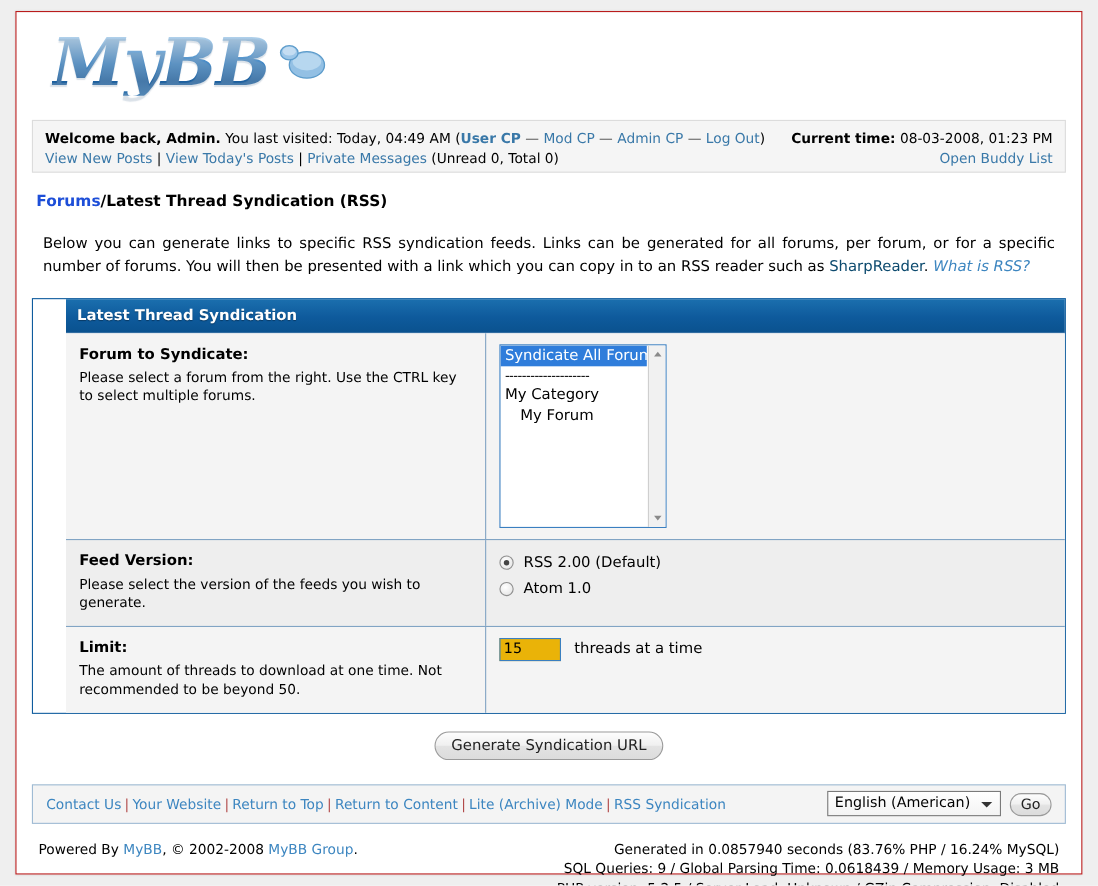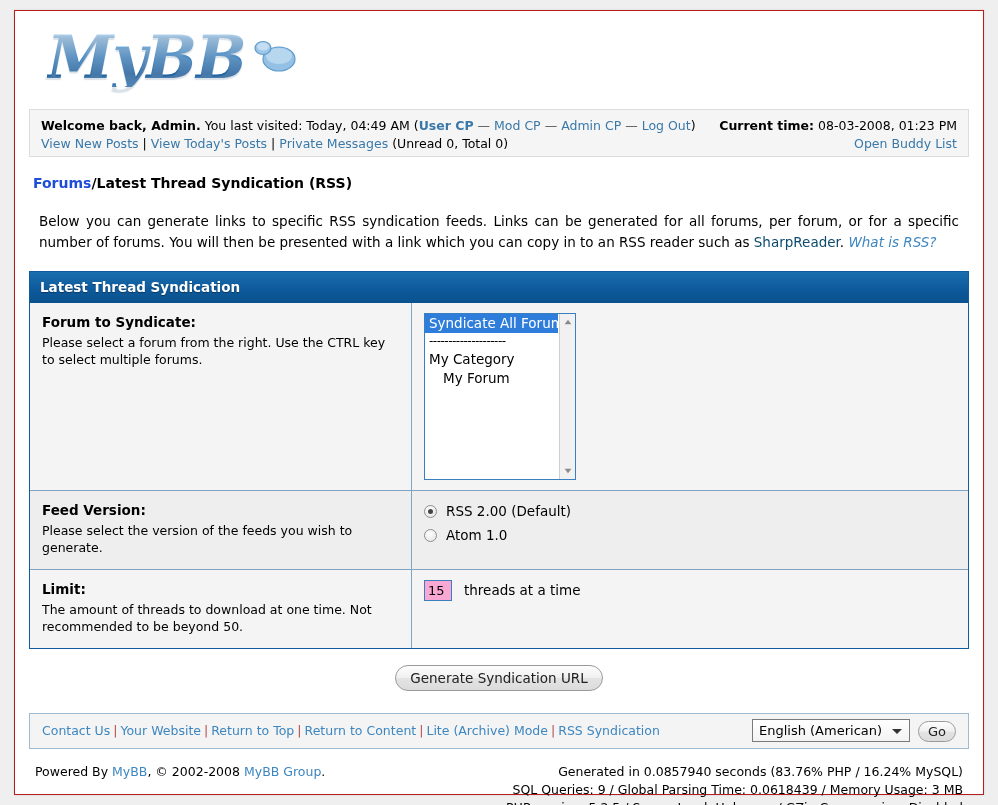--- a/index.html
+++ b/index.html
@@ -90,20 +90,21 @@
     text-align: justify;
   }
   .intro a { color: #0c4a6e; text-decoration: none; }
   .intro .ital { font-style: italic; color: #3d86c0; }
 
   
   .tborder {
     margin: 18px 14px 16px 14px;
     border: 1px solid #0f5c9e;
     background: #ffffff;
+    padding-left: 30px;
   }
   .thead {
     background: linear-gradient(180deg, #1b6fae 0%, #0e5a9c 55%, #0a528f 100%);
     color: #ffffff;
     font-weight: bold;
     font-size: 13.5px;
     padding: 7px 10px;
     border-bottom: 1px solid #0a528f;
     text-shadow: 0 1px 1px rgba(0,0,0,0.35);
   }
@@ -166,23 +167,23 @@
   }
   .radio.on::after {
     content: ""; position: absolute;
     left: 3px; top: 3px; width: 5px; height: 5px;
     border-radius: 50%; background: #444;
   }
 
   
   .limitline { display: flex; align-items: center; font-size: 13.5px; }
   .limitinput {
-    width: 28px; height: 21px;
+    width: 56px; height: 21px;
     border: 1px solid #3a7fc0;
-    background: #f9a8d4;
+    background: #eab308;
     font-size: 13px;
     font-family: "DejaVu Sans", "Liberation Sans", sans-serif;
     padding: 0 3px;
     margin-right: 12px;
     color: #000;
   }
 
   
   .submit-wrap { text-align: center; margin: 16px 0 0 0; }
   .btn {

